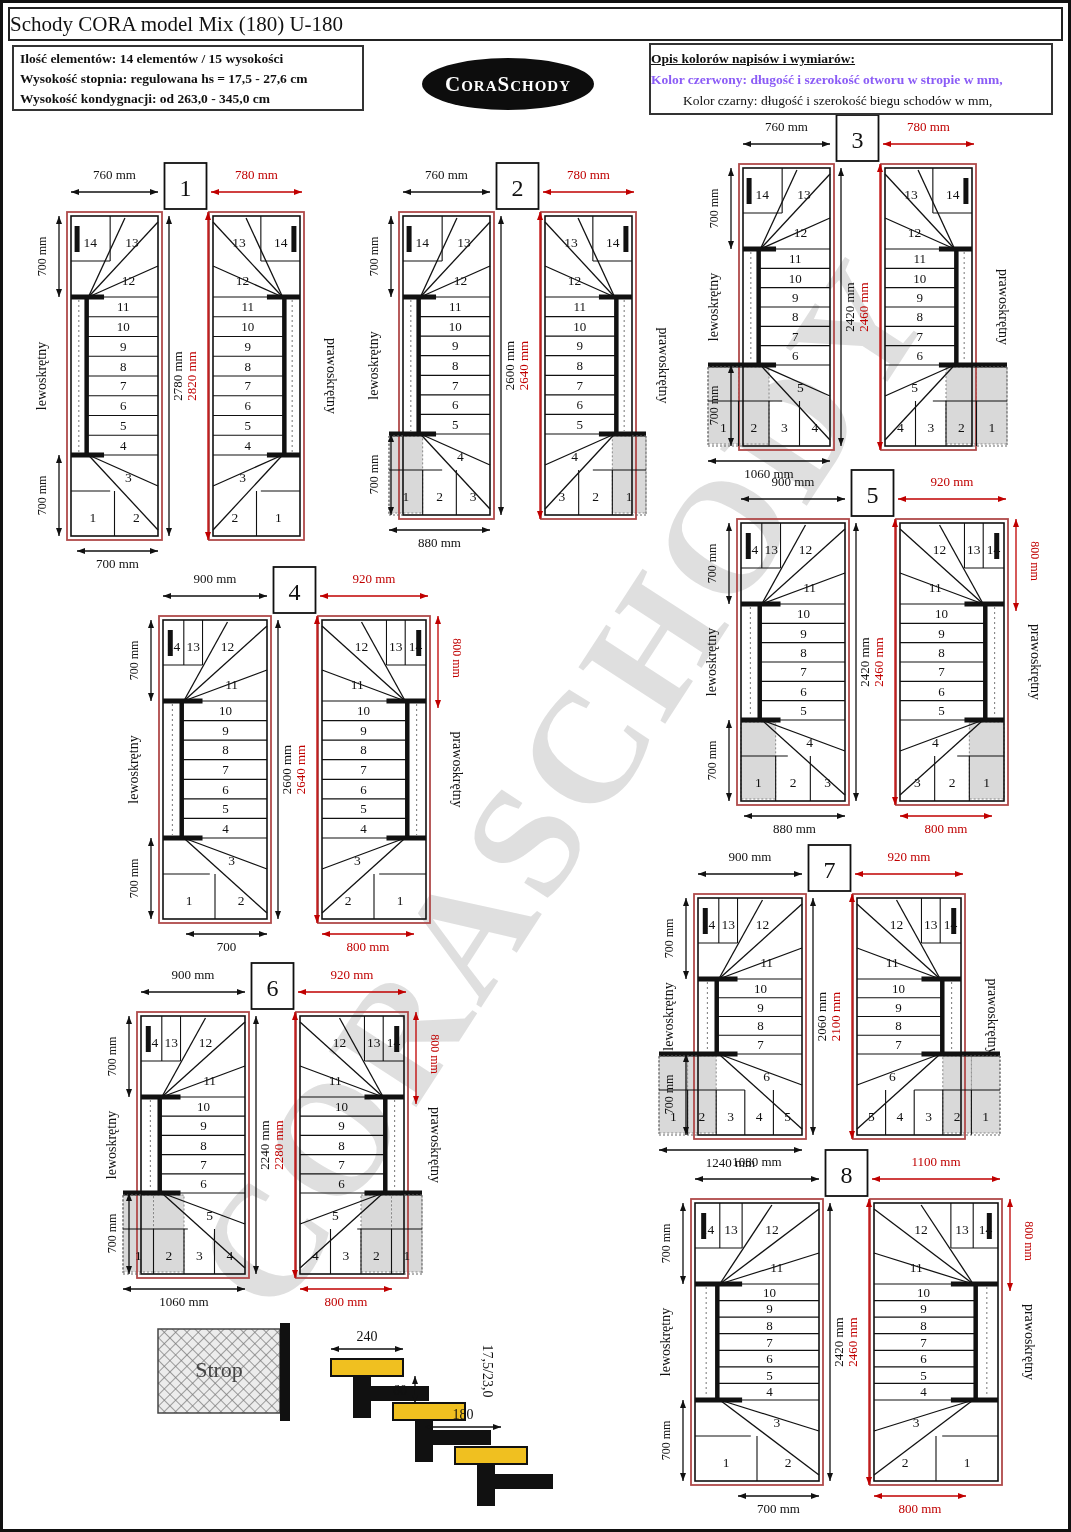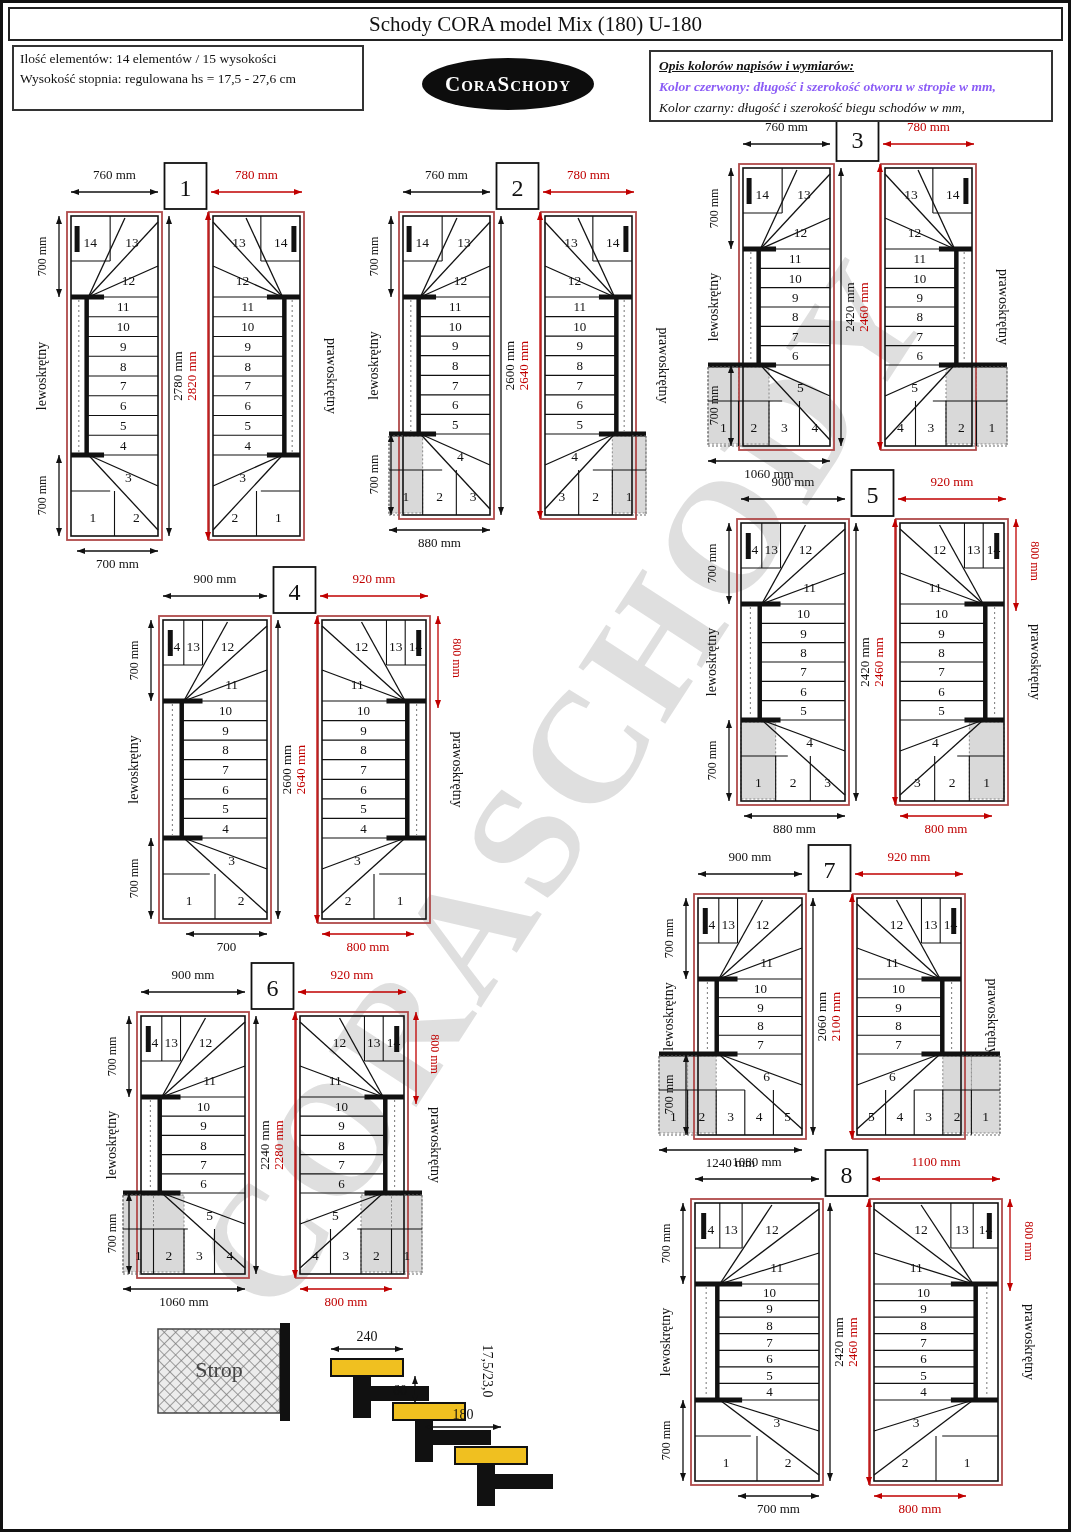--- a/index.html
+++ b/index.html
@@ -1,30 +1,30 @@
 <!DOCTYPE html>
 <html><head>
 <meta charset="utf-8">
 <style>
   html,body{margin:0;padding:0;background:#9a9a9a;}
   .page{position:relative;width:1071px;height:1532px;background:#fff;
         border:3px solid #111;box-sizing:border-box;overflow:hidden;
         font-family:"Liberation Serif",serif;color:#111;}
   .title-bar{position:absolute;left:5px;top:4px;right:5px;height:30px;
-        border:2px solid #222;text-align:center;font-size:21px;line-height:30px;
+        border:2px solid #222;font-size:21px;line-height:30px;
         background:#fff;z-index:3;}
   .info-box{position:absolute;left:9px;top:42px;width:352px;height:66px;
         border:2px solid #333;background:#fff;padding:2px 6px;box-sizing:border-box;
-        font-size:13.5px;font-weight:normal;line-height:20px;z-index:3;}
-  .legend-box{position:absolute;left:646px;top:47px;width:404px;height:72px;
-        border:2px solid #333;background:#fff;padding:3px 8px;box-sizing:border-box;
-        font-size:13.5px;line-height:21px;z-index:3;font-style:italic;}
+        font-size:13.5px;font-weight:bold;line-height:20px;z-index:3;}
+  .legend-box{position:absolute;left:646px;top:40px;width:404px;height:72px;
+        border:2px solid #333;background:#fff;padding:3px 0;box-sizing:border-box;
+        font-size:13.5px;line-height:21px;z-index:3;}
   .legend-heading{font-weight:bold;text-decoration:underline;}
   .legend-red{color:#8b5cf6;font-weight:bold;}
-  .legend-black{color:#111;}
+  .legend-black{color:#111;margin-left:32px;}
   .logo{position:absolute;left:419px;top:55px;width:172px;height:52px;
         background:#0d0d0d;border-radius:50%;color:#fff;text-align:center;
         line-height:52px;font-variant:small-caps;font-weight:bold;font-size:21px;
         letter-spacing:1px;z-index:3;}
   .watermark{position:absolute;left:-70px;top:690px;width:1260px;text-align:center;
         font-size:158px;font-weight:bold;letter-spacing:7px;white-space:nowrap;
         color:rgba(110,110,110,0.22);transform:rotate(-57deg);z-index:1;
         pointer-events:none;font-family:"Liberation Serif",serif;}
   .diagram{position:absolute;z-index:2;}
   #diag-1{left:18px;top:158px}   #diag-2{left:350px;top:158px}
@@ -37,20 +37,21 @@
 </head>
 <body>
 
 <div class="page">
 
   <div class="title-bar">Schody CORA model Mix (180) U-180</div>
 
   <div class="info-box">
     <div>Ilość elementów: 14 elementów / 15 wysokości</div>
     <div>Wysokość stopnia: regulowana  hs = 17,5 - 27,6 cm</div>
+    <div>Wysokość kondygnacji: od 263,0 - 345,0 cm</div>
   </div>
 
   <div class="logo">CoraSchody</div>
 
   <div class="legend-box">
     <div class="legend-heading">Opis kolorów napisów i wymiarów:</div>
     <div class="legend-red">Kolor czerwony:  długość i szerokość otworu w stropie w mm,</div>
     <div class="legend-black">Kolor czarny:  długość i szerokość biegu schodów w mm,</div>
   </div>
 

